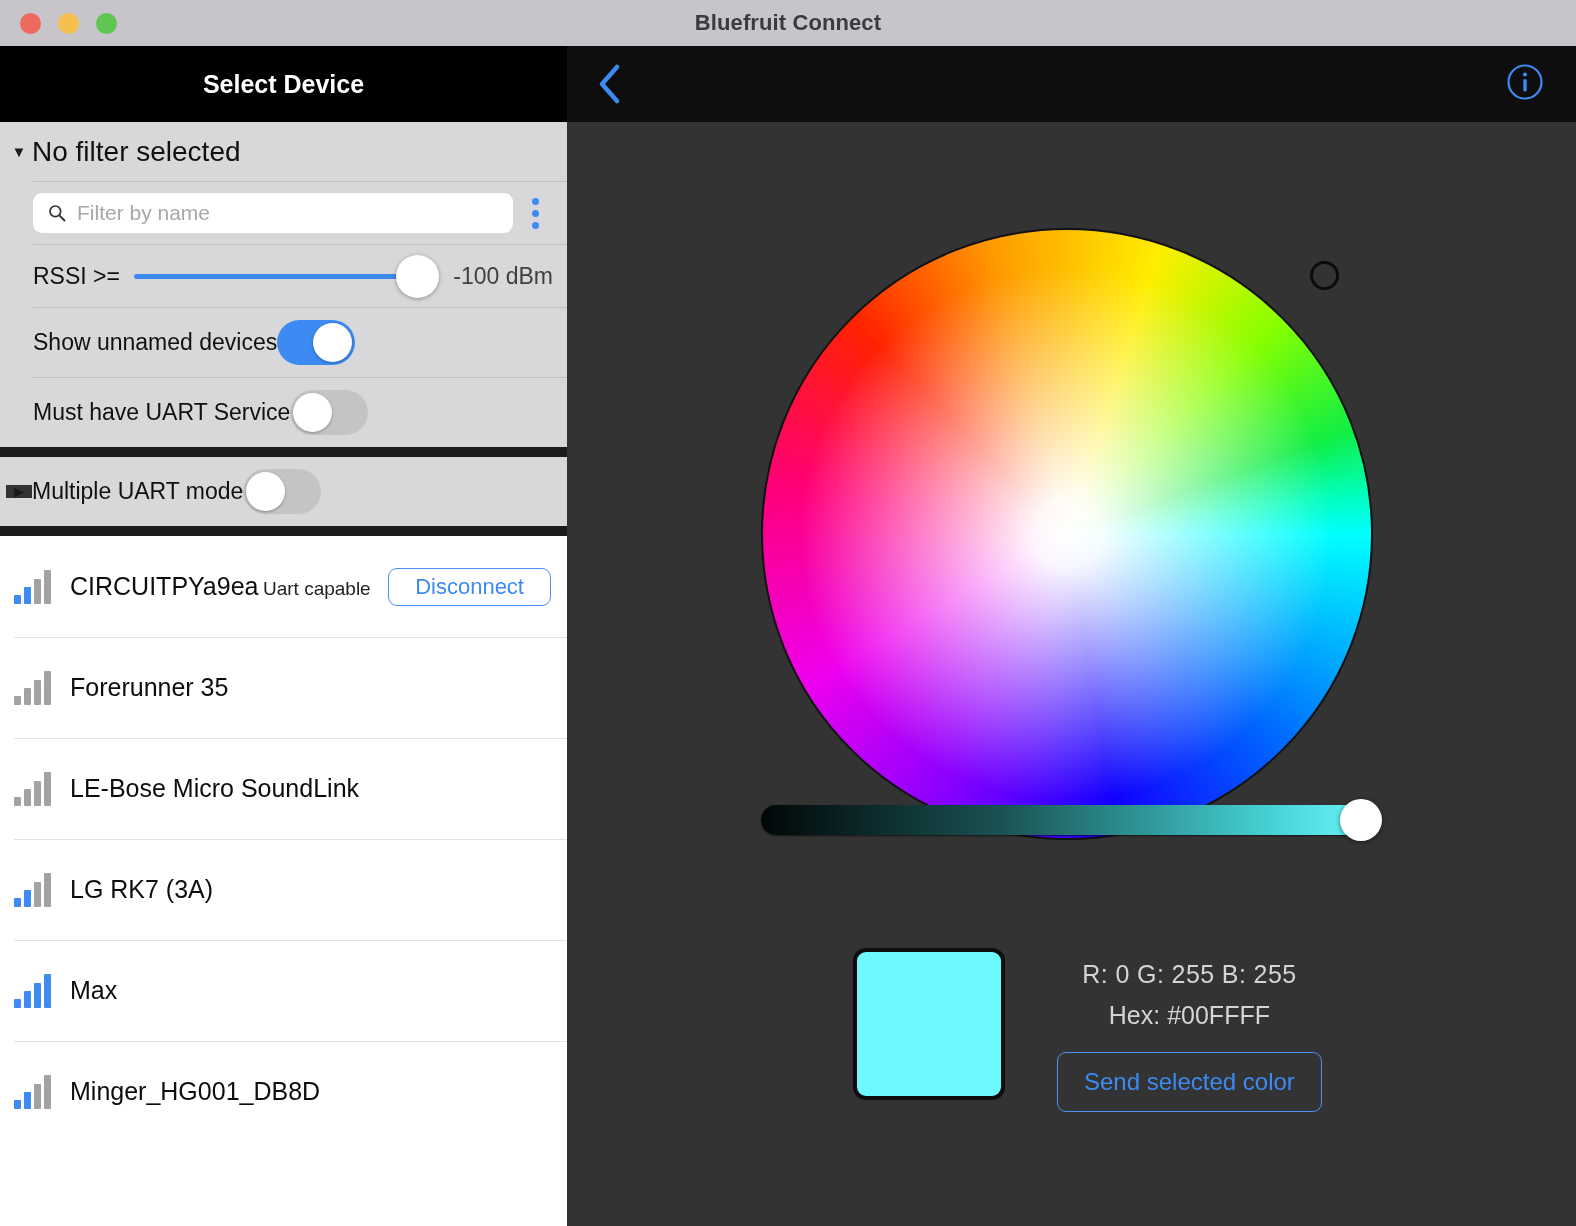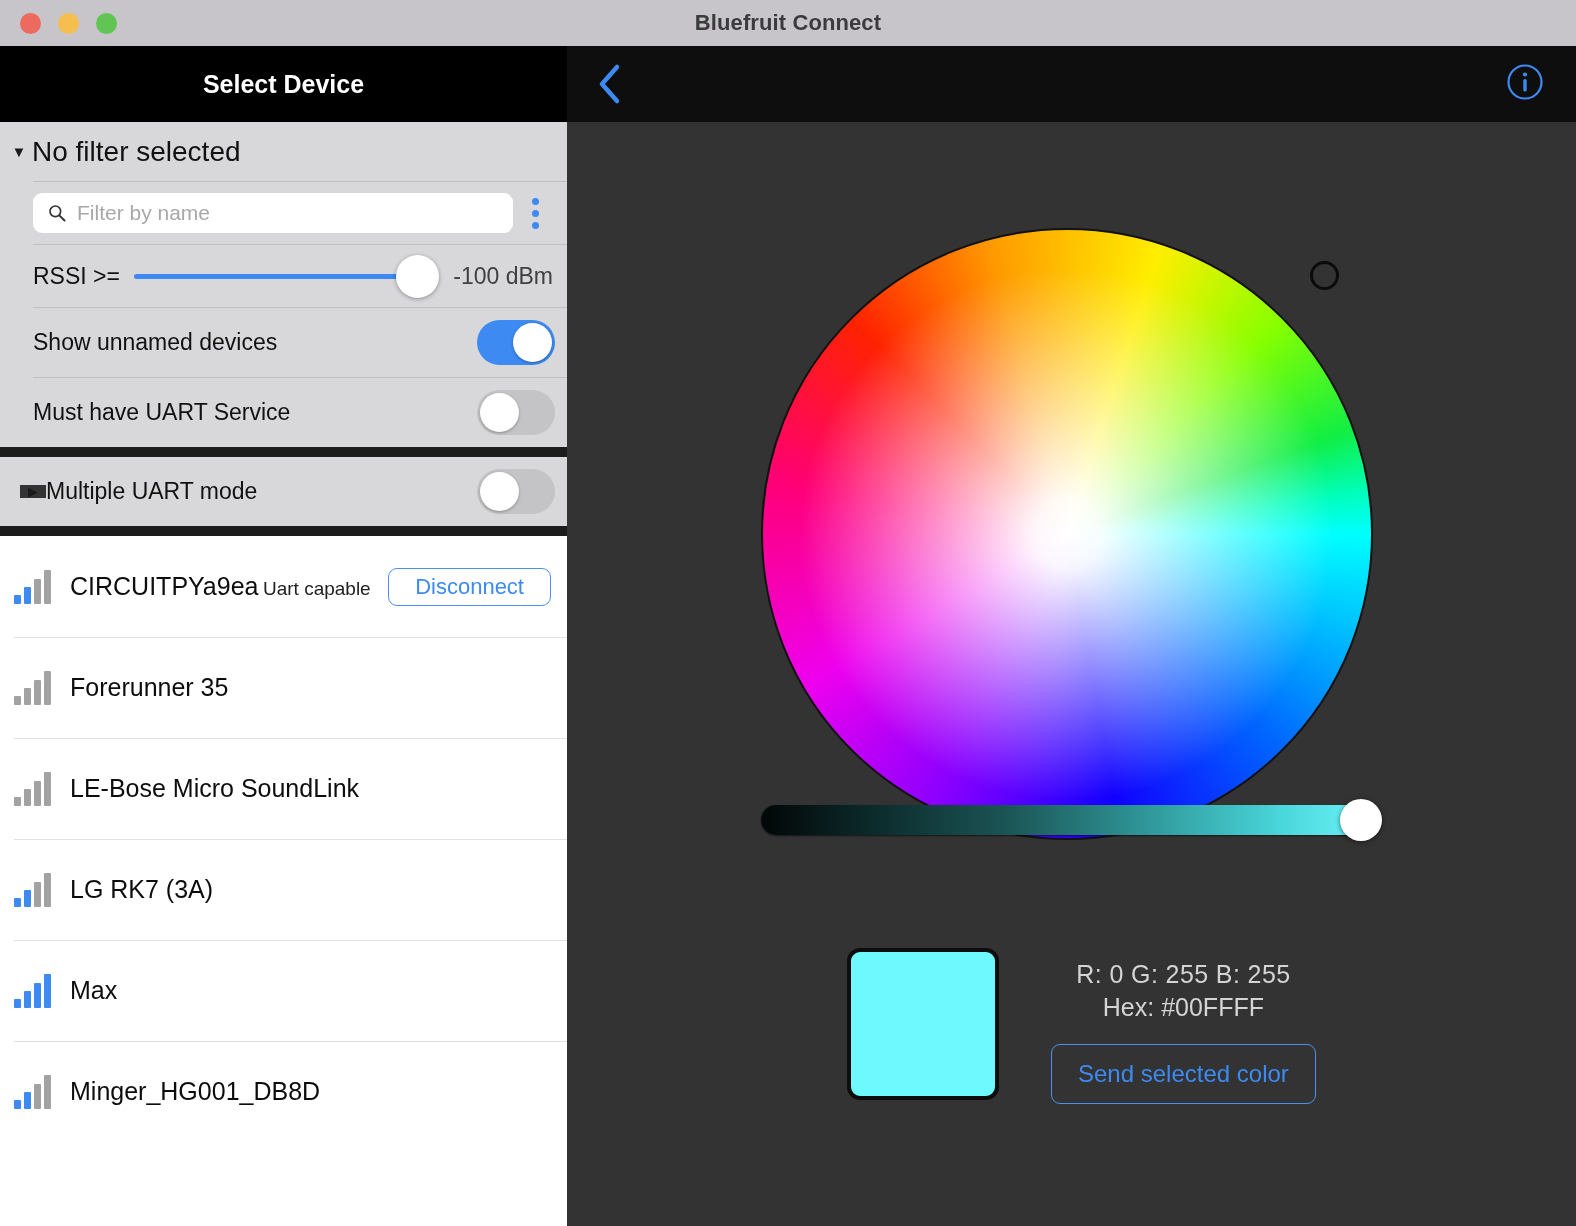--- a/index.html
+++ b/index.html
@@ -72,21 +72,21 @@
     position: relative; flex: 1; height: 30px; display: flex; align-items: center;
   }
   .rssi-fill { position: absolute; left: 0; right: 18px; height: 5px; background: #3c8af2; border-radius: 3px; }
   .rssi-knob {
     position: absolute; right: 0; width: 43px; height: 43px; border-radius: 50%;
     background: #fff; box-shadow: 0 1px 4px rgba(0,0,0,.35);
   }
   .rssi-value { font-size: 23px; color: #404040; white-space: nowrap; }
 
   .toggle-row {
-    display: flex; align-items: center; justify-content: space-between;
+    display: flex; align-items: center; 
     height: 69px; padding-left: 33px; padding-right: 12px;
   }
   .toggle-row .label { font-size: 23px; color: #111; }
   .switch { width: 78px; height: 45px; border-radius: 23px; position: relative; flex: none; }
   .switch.on  { background: #3c8af2; }
   .switch.off { background: #c4c4c6; }
   .switch .knob {
     position: absolute; top: 3px; width: 39px; height: 39px; border-radius: 50%;
     background: #fff; box-shadow: 0 1px 3px rgba(0,0,0,.3);
   }
@@ -173,28 +173,28 @@
     position: absolute; left: 0; right: 0; height: 30px; border-radius: 15px;
     background: linear-gradient(to right, #020606 0%, #0c2a2b 18%, #1b5455 40%, #2e9496 62%, #49d6da 85%, #6df5fa 100%);
     box-shadow: 0 1px 2px rgba(0,0,0,.6);
   }
   .bright-knob {
     position: absolute; right: -9px; width: 42px; height: 42px; border-radius: 50%;
     background: #fff; box-shadow: 0 1px 5px rgba(0,0,0,.5);
   }
 
   .color-info {
-    position: absolute; left: 280px; top: 826px; display: flex; align-items: flex-start; gap: 52px;
+    position: absolute; left: 286px; top: 826px; display: flex; align-items: flex-start; gap: 52px;
   }
   .swatch {
     width: 152px; height: 152px; border-radius: 13px; border: 4px solid #0d0d0d;
   }
   .info-col { display: flex; flex-direction: column; align-items: center; gap: 0; padding-top: 12px; }
   .rgb-line { font-size: 25px; color: #d4d4d4; letter-spacing: .4px; white-space: nowrap; }
-  .hex-line { font-size: 25px; color: #d4d4d4; margin-top: 4px; white-space: nowrap; }
+  .hex-line { font-size: 25px; color: #d4d4d4; margin-top: 12px; white-space: nowrap; }
   .send-btn {
     margin-top: 22px; padding: 15px 26px; border: 1px solid #4a90f0; border-radius: 9px;
     background: transparent; color: #3c8af2; font-size: 24px;
     font-family: "Liberation Sans", sans-serif; cursor: pointer; white-space: nowrap;
   }
 </style>
 </head>
 <body>
 
 <div class="app">
@@ -264,21 +264,21 @@
           <span class="label">Must have UART Service</span>
           <span class="switch off">
               <span class="knob"></span>
             </span>
         </div>
       </div>
 
       <div class="black-band"></div>
 
       <div class="filter-block">
-        <div class="toggle-row" style="padding-left:20px;">
+        <div class="toggle-row" style="padding-left:6px;">
           <span style="display:flex;align-items:center;">
             <span class="caret right"></span>
             <span class="label">Multiple UART mode</span>
           </span>
           <span class="switch off">
               <span class="knob"></span>
             </span>
         </div>
       </div>
 

